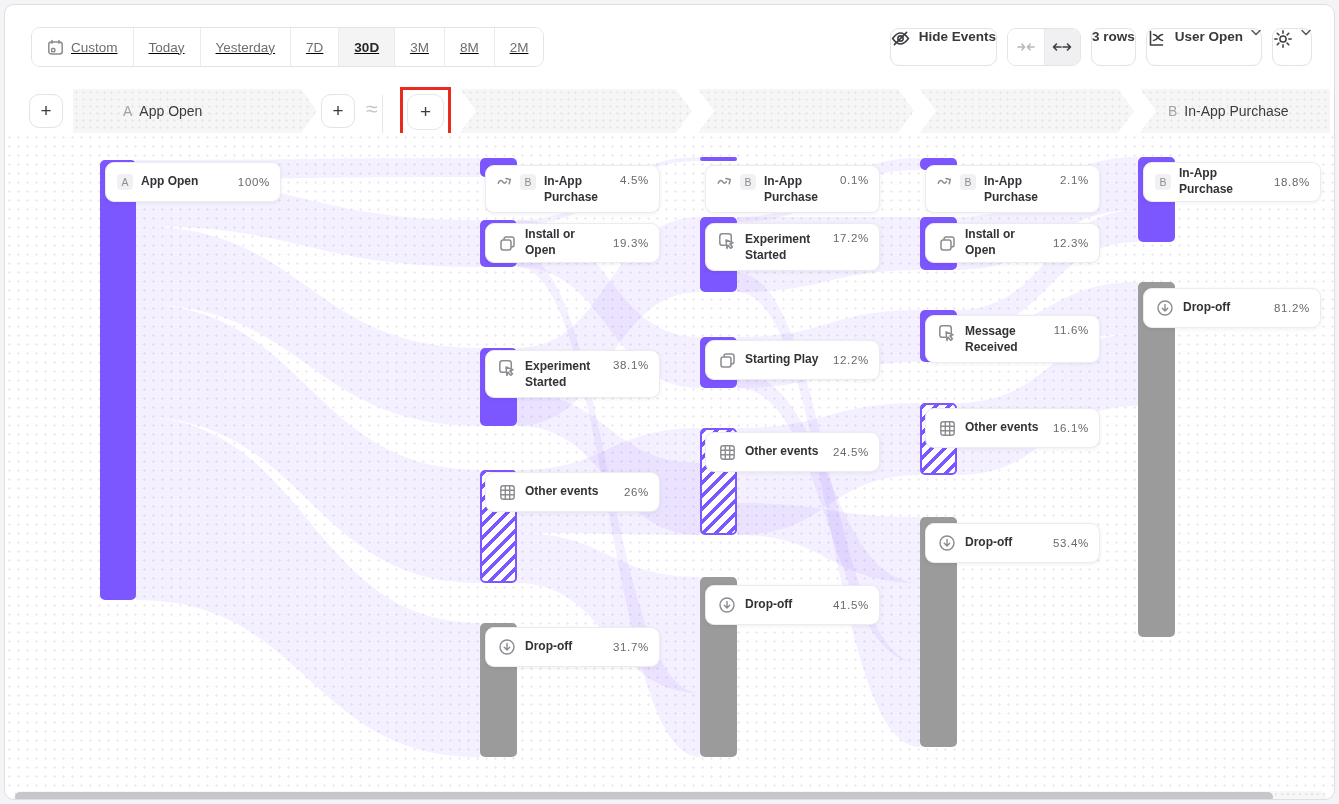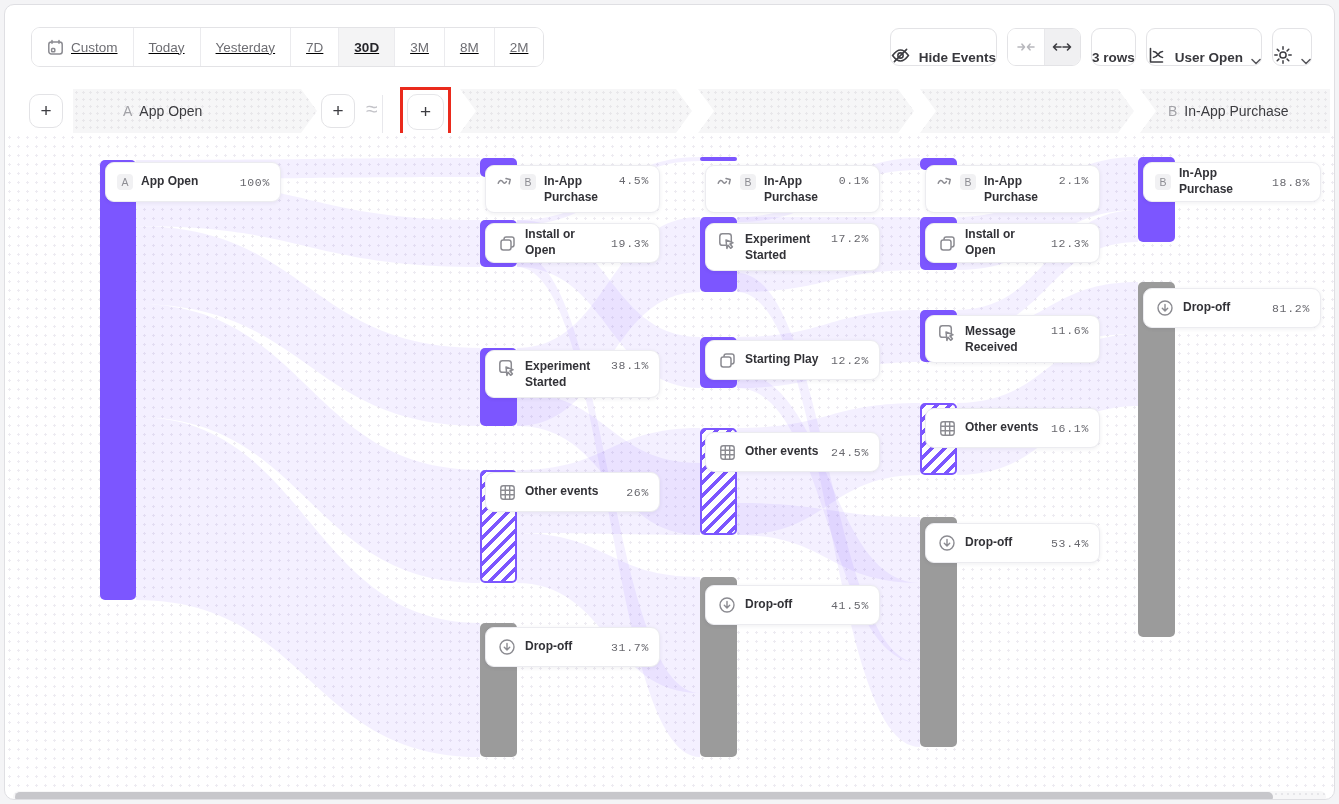--- a/index.html
+++ b/index.html
@@ -7,21 +7,21 @@
   body { font-family:"Liberation Sans", sans-serif; background:#f4f4f6; position:relative; }
   .page { position:absolute; inset:4px; background:#fff; border:1px solid #dfdfe3; border-radius:10px; overflow:hidden; }
 
   
   .toolbar { position:absolute; left:26px; right:22px; top:22px; height:40px; display:flex; align-items:center; }
   .date-group { display:flex; align-items:stretch; height:40px; border:1px solid #e3e3e6; border-radius:9px; background:#fff; overflow:hidden;text-decoration:underline; }
   .date-btn { display:flex; align-items:center; gap:7px; padding:0 15px; font-size:13.5px; color:#6e6e73; border-right:1px solid #ebebee; cursor:pointer; background:#fff; }
   .date-btn:last-child { border-right:none; }
   .date-btn.active { background:#f4f4f5; color:#26262b; font-weight:700; }
   .toolbar-right { margin-left:auto; display:flex; align-items:center; gap:10px; }
-  .tbtn { display:flex; align-items:flex-end; gap:8px; height:38px; padding:0 0; border:1px solid #e3e3e6; border-radius:9px; background:#fff; font-size:13.5px; font-weight:600; color:#38383d; cursor:pointer; }
+  .tbtn { display:flex; align-items:flex-start; gap:8px; height:38px; padding:0 0; border:1px solid #e3e3e6; border-radius:9px; background:#fff; font-size:13.5px; font-weight:600; color:#38383d; cursor:pointer; }
   .seg { display:flex; height:38px; border:1px solid #e3e3e6; border-radius:9px; overflow:hidden; }
   .seg-cell { width:36px; display:flex; align-items:center; justify-content:center; cursor:pointer; background:#fff; }
   .seg-cell.active { background:#f0f0f2; }
   .seg-cell + .seg-cell { border-left:1px solid #e8e8eb; }
   svg.ic { display:block; }
 
   
   .header-row { position:absolute; left:0; right:0; top:84px; height:44px; }
   .band { position:absolute; top:0; height:44px; background:#f6f6f7;
           background-image:radial-gradient(circle,#e8e7ea 1px,transparent 1.2px); background-size:7px 7px;
@@ -43,21 +43,21 @@
   .bar { position:absolute; z-index:2; border-radius:5px; }
   .bar.start, .bar.goal, .bar.goal-final, .bar.event { background:#7C56FF; }
   .bar.dropoff { background:#9b9b9b; }
   .bar.other { border:2px solid #7C56FF; background:repeating-linear-gradient(135deg,#7C56FF 0 3.5px,#ffffff 3.5px 9px); }
   .node-card { position:absolute; z-index:3; background:#fff; border:1px solid #ececf0; border-radius:9px;
                box-shadow:0 1px 4px rgba(25,25,60,.07); display:flex; align-items:center; gap:8px; padding:0 10px 0 11px; cursor:pointer; }
   .node-card.tall { align-items:flex-start; padding-top:8px; }
   .n-badge { flex:none; width:16px; height:16px; border-radius:4px; background:#f1f1f3; color:#8d8d93; font-size:10.5px; display:flex; align-items:center; justify-content:center; }
   .n-icon { flex:none; width:20px; display:flex; justify-content:center; }
   .n-name { flex:1; font-size:12px; font-weight:700; color:#323237; line-height:1.3; }
-  .n-pct { flex:none; font-family:Liberation Mono, monospace; font-size:11.5px; letter-spacing:.06em; color:#68686e; }
+  .n-pct { flex:none; font-family:Liberation Sans, sans-serif; font-size:11.5px; letter-spacing:.06em; color:#68686e; }
 
   
   .hscroll-track { position:absolute; left:8px; right:8px; top:786px; height:12px; border-radius:6px;
                    background-image:radial-gradient(circle,#e6e6e9 1px,transparent 1.2px); background-size:6px 6px; background-color:#f7f7f8; }
   .hscroll-thumb { position:absolute; left:10px; top:787px; width:1258px; height:10px; border-radius:5px; background:#c7c7cb; cursor:grab; z-index:4; }
 </style>
 </head>
 <body>
 
 <div class="page">

